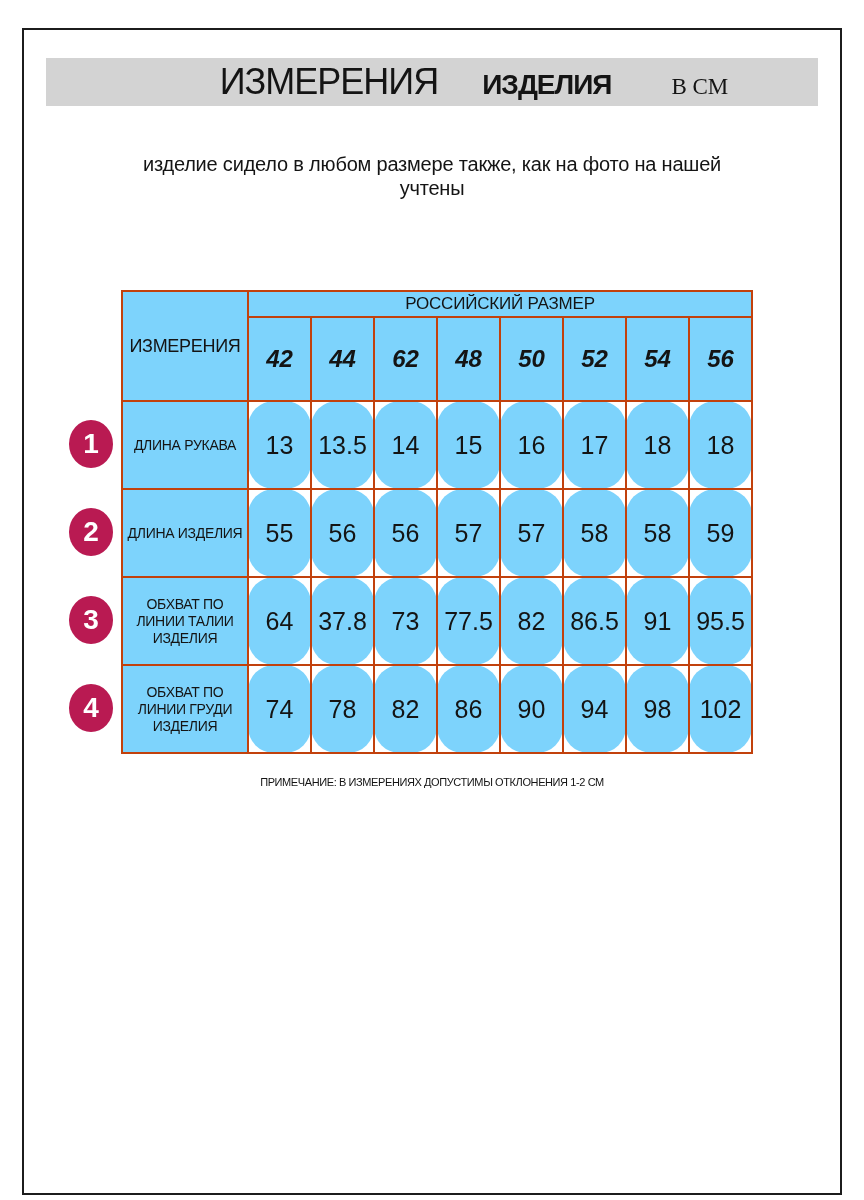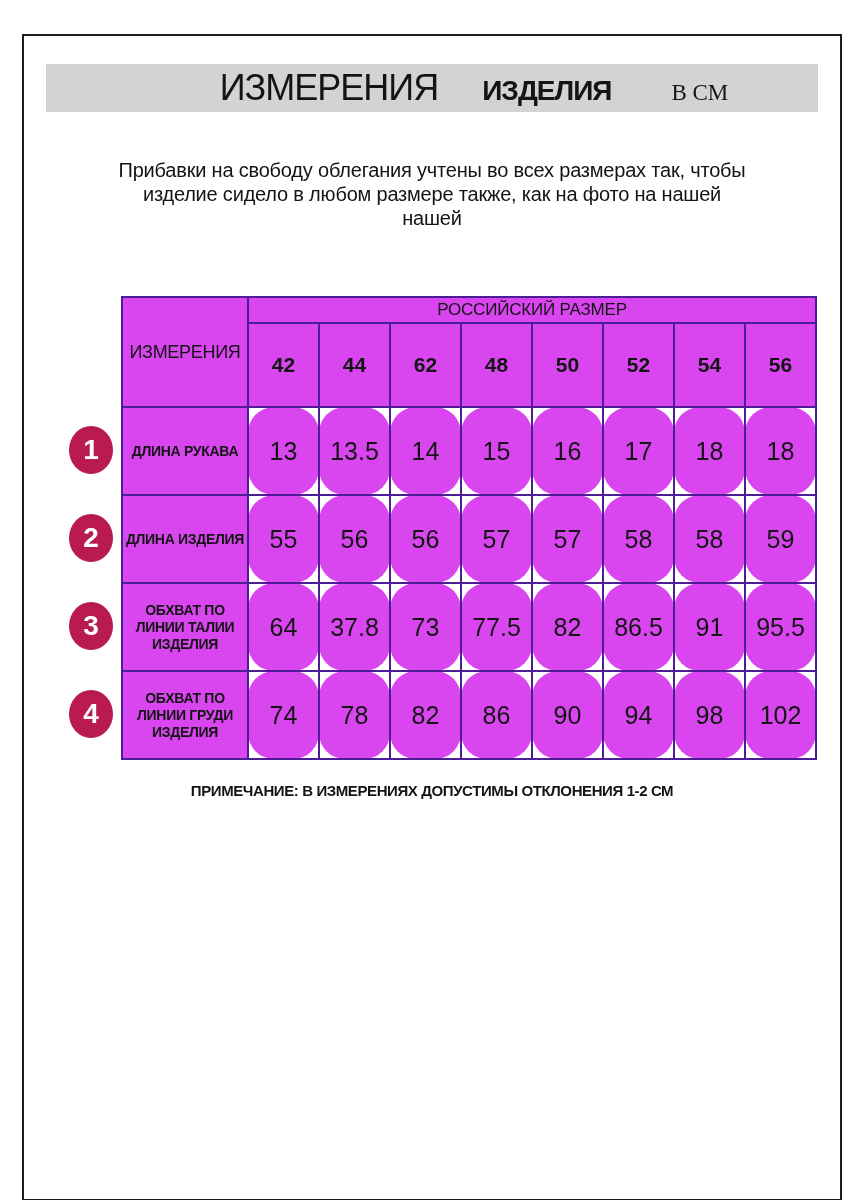--- a/index.html
+++ b/index.html
@@ -6,21 +6,21 @@
   html,body { background:#ffffff; }
   #page {
     position:relative;
     width:864px; height:1200px;
     background:#ffffff;
     font-family:"Liberation Sans","DejaVu Sans",sans-serif;
     color:#141414;
     overflow:hidden;
   }
   .frame {
-    position:absolute; left:22px; top:34px;
+    position:absolute; left:22px; top:28px;
     width:820px; height:1167px;
     border:2px solid #1c1c1c;
   }
   
   .title-bar {
     position:absolute; left:22px; top:28px;
     width:772px; height:48px;
     background:#d3d3d3;
     display:flex; align-items:center; justify-content:center;
   }
@@ -43,72 +43,71 @@
     text-align:center;
     font-size:20px; line-height:24px; letter-spacing:-0.2px;
   }
   
   .size-table {
     position:absolute; left:97px; top:260px;
     border-collapse:collapse;
     table-layout:fixed;
   }
   .size-table th, .size-table td {
-    border:2px solid #4c1d95;
+    border:2px solid #c2410c;
     text-align:center; vertical-align:middle;
     padding:0;
-    background:#d946ef;
+    background:#7dd3fc;
   }
   .measure-col { width:126px; font-size:18px; font-weight:normal; letter-spacing:-0.3px; }
   .group-header { height:26px; font-size:17px; font-weight:normal; letter-spacing:-0.2px; }
-  .size-header { width:71px; height:84px; font-size:21px; font-weight:bold; }
+  .size-header { width:63px; height:84px; font-size:24px; font-weight:bold;font-style:italic; }
   .size-table tbody tr { height:88px; }
   .row-label {
     font-size:14px; line-height:17px; letter-spacing:-0.3px;
-    font-weight:bold; padding:0 4px;
+    font-weight:normal; padding:0 4px;
   }
   .value-cell { font-size:25px; font-weight:normal;border-radius:26px; }
   
   .num-badge {
     position:absolute; left:45px;
     width:44px; height:48px;
     border-radius:50%;
     background:#b91a52;
     color:#ffffff;
     font-size:28px; font-weight:bold;
     display:flex; align-items:center; justify-content:center;
   }
   .badge-1 { top:390px; } .badge-2 { top:478px; }
   .badge-3 { top:566px; } .badge-4 { top:654px; }
   
   .note {
     position:absolute; left:0; top:746px; width:100%;
     text-align:center;
-    font-size:15px; font-weight:bold; letter-spacing:-0.4px;
+    font-size:11px; font-weight:normal; letter-spacing:-0.4px;
   }
 </style>
 </head>
 <body>
 
 <div id="page">
   <div class="frame">
 
     <div class="title-bar" style="background: rgb(211, 211, 211);">
       <div class="title-inner">
         <span class="title-regular">ИЗМЕРЕНИЯ</span>
         <span class="title-bold">ИЗДЕЛИЯ</span>
         <span class="title-unit">В СМ</span>
       </div>
     </div>
 
 
     <div class="description">
-      <div>Прибавки на свободу облегания учтены во всех размерах так, чтобы</div>
       <div>изделие сидело в любом размере также, как на фото на нашей</div>
-      <div>нашей</div>
+      <div>учтены</div>
     </div>
 
     <div class="num-badge badge-1" style="background: rgb(185, 26, 82);">1</div>
     <div class="num-badge badge-2" style="background: rgb(185, 26, 82);">2</div>
     <div class="num-badge badge-3" style="background: rgb(185, 26, 82);">3</div>
     <div class="num-badge badge-4" style="background: rgb(185, 26, 82);">4</div>
 
     <table class="size-table">
       <thead>
         <tr>

